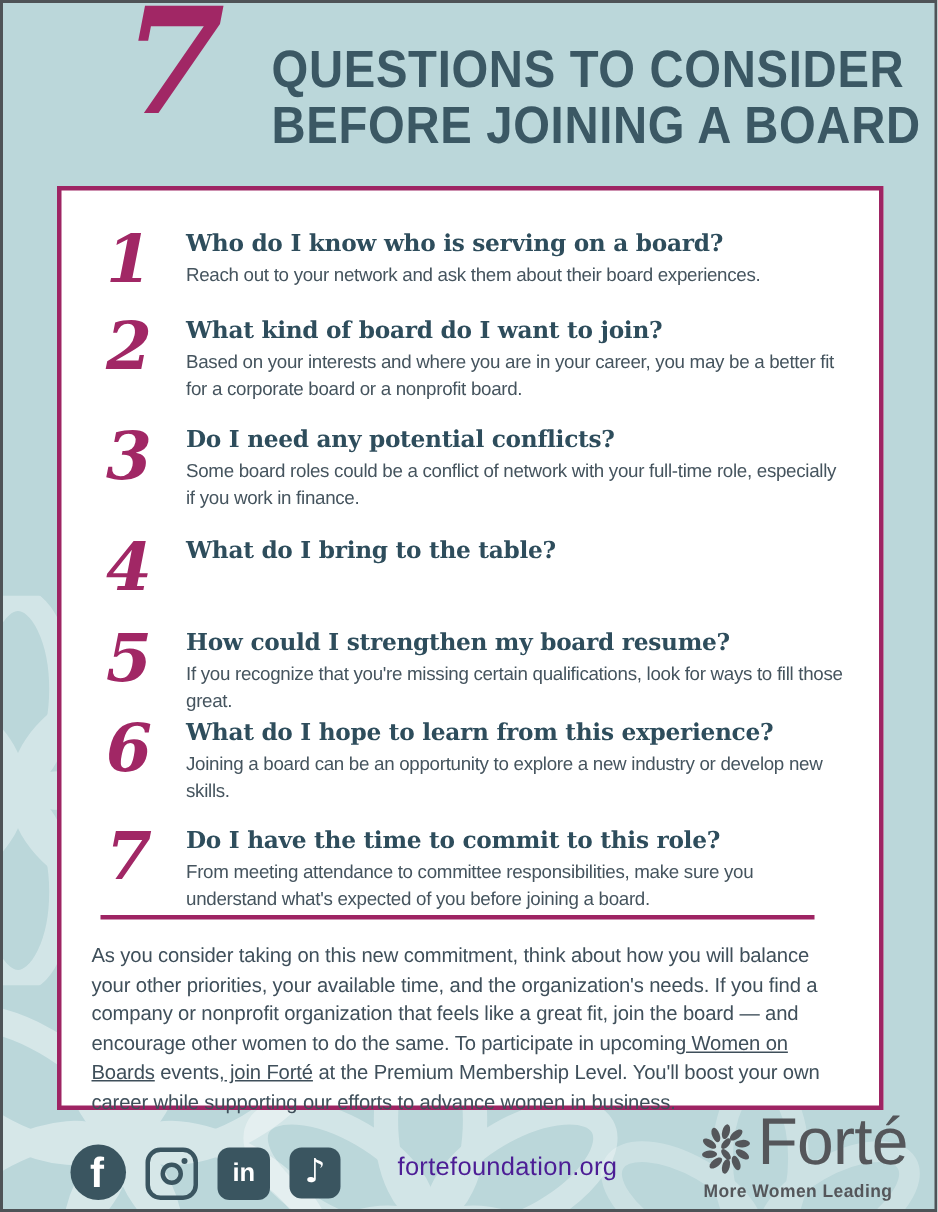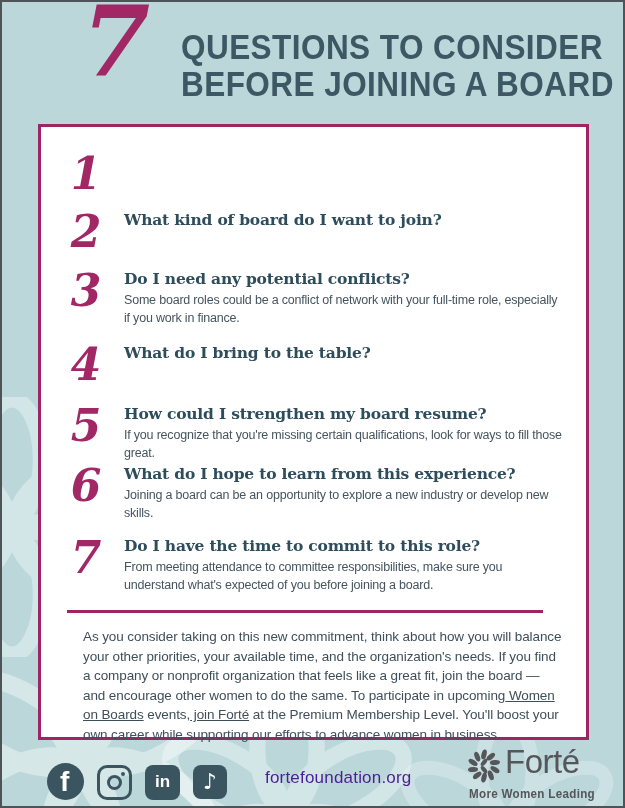--- a/index.html
+++ b/index.html
@@ -23,21 +23,21 @@
   .q-row{display:flex;align-items:flex-start;}
   .q-num{width:42px;flex:0 0 42px;text-align:center;font-family:"DejaVu Serif",serif;
          font-style:italic;font-weight:700;font-size:44px;line-height:44px;color:#A12765;}
   .q-content{flex:1;padding-left:17px;}
   .q-title{font-family:"DejaVu Serif",serif;font-weight:700;font-size:15.5px;line-height:20px;
            color:#2E4D5C;margin:0 0 3px 0;letter-spacing:-.2px;}
   .q-desc{font-size:12.5px;line-height:17.5px;color:#45545E;letter-spacing:-.2px;max-width:470px;}
   .mb1{margin-bottom:14px;} .mb2{margin-bottom:15px;} .mb3{margin-bottom:16px;}
   .mb4{margin-bottom:17px;} .mb5{margin-bottom:2px;}  .mb6{margin-bottom:14px;}
   .divider{position:absolute;left:26px;top:483px;width:476px;height:3px;background:#9E2463;}
-  .closing{position:absolute;left:42px;top:500px;right:22px;font-size:13.5px;line-height:19.5px;
+  .closing{position:absolute;left:20px;top:500px;right:22px;font-size:13.5px;line-height:19.5px;
            color:#3F4F5A;letter-spacing:-.1px;}
   .closing .underline{text-decoration:underline;cursor:pointer;}
   
   .footer{position:absolute;z-index:2;left:0;top:740px;width:625px;height:66px;}
   .social{position:absolute;left:45px;top:21px;display:flex;gap:13px;align-items:center;}
   .icon{position:relative;box-sizing:border-box;cursor:pointer;}
   .fb{width:37px;height:37px;border-radius:50%;background:#3A5560;overflow:hidden;}
   .fb span{position:absolute;left:13px;top:3px;color:#fff;font-weight:700;font-size:28px;
            font-family:"Liberation Sans",sans-serif;}
   .ig{width:35px;height:35px;border:3px solid #3A5560;border-radius:10px;margin-top:1px;}
@@ -48,21 +48,21 @@
   .li{width:35px;height:35px;border-radius:8px;background:#3A5560;margin-top:1px;
       display:flex;align-items:center;justify-content:center;}
   .li span{color:#fff;font-weight:700;font-size:17px;letter-spacing:0;}
   .tt{width:34px;height:34px;border-radius:8px;background:#3A5560;margin-top:1px;
       display:flex;align-items:center;justify-content:center;}
   .tt span{color:#fff;font-size:22px;line-height:22px;font-family:"DejaVu Sans",sans-serif;}
   .website{position:absolute;left:263px;top:26px;font-size:17px;color:#4c1d95;letter-spacing:.2px;}
   .logo{position:absolute;left:464px;top:2px;width:150px;}
   .logo-row{display:flex;align-items:flex-start;}
   .emblem{width:36px;height:36px;margin-top:4px;}
-  .brand{font-size:33px;line-height:36px;color:#54565A;letter-spacing:-.5px;margin-left:3px;
+  .brand{font-size:44px;line-height:36px;color:#54565A;letter-spacing:-.5px;margin-left:3px;
          font-family:"Liberation Sans",sans-serif;}
   .tagline{margin-top:3px;margin-left:3px;font-size:12px;font-weight:700;color:#54565A;
            letter-spacing:.3px;white-space:nowrap;transform:scaleX(.97);transform-origin:left;}
 </style>
 </head>
 <body>
 
 <div class="page">
 
   <svg width="0" height="0" style="position:absolute">
@@ -119,26 +119,31 @@
       <span class="title-line">QUESTIONS TO CONSIDER</span>
       <span class="title-line">BEFORE JOINING A BOARD</span>
     </div>
   </div>
 
   <div class="card">
     <div class="q-list">
 
       <div class="q-row mb1">
         <div class="q-num">1</div>
+        <div class="q-content">
+          <div class="q-title">Who do I know who is serving on a board?</div>
+          <div class="q-desc">Reach out to your network and ask them about their board experiences.</div>
+        </div>
       </div>
 
       <div class="q-row mb2">
         <div class="q-num">2</div>
         <div class="q-content">
           <div class="q-title">What kind of board do I want to join?</div>
+          <div class="q-desc">Based on your interests and where you are in your career, you may be a better fit for a corporate board or a nonprofit board.</div>
         </div>
       </div>
 
       <div class="q-row mb3">
         <div class="q-num">3</div>
         <div class="q-content">
           <div class="q-title">Do I need any potential conflicts?</div>
           <div class="q-desc">Some board roles could be a conflict of network with your full-time role, especially if you work in finance.</div>
         </div>
       </div>

